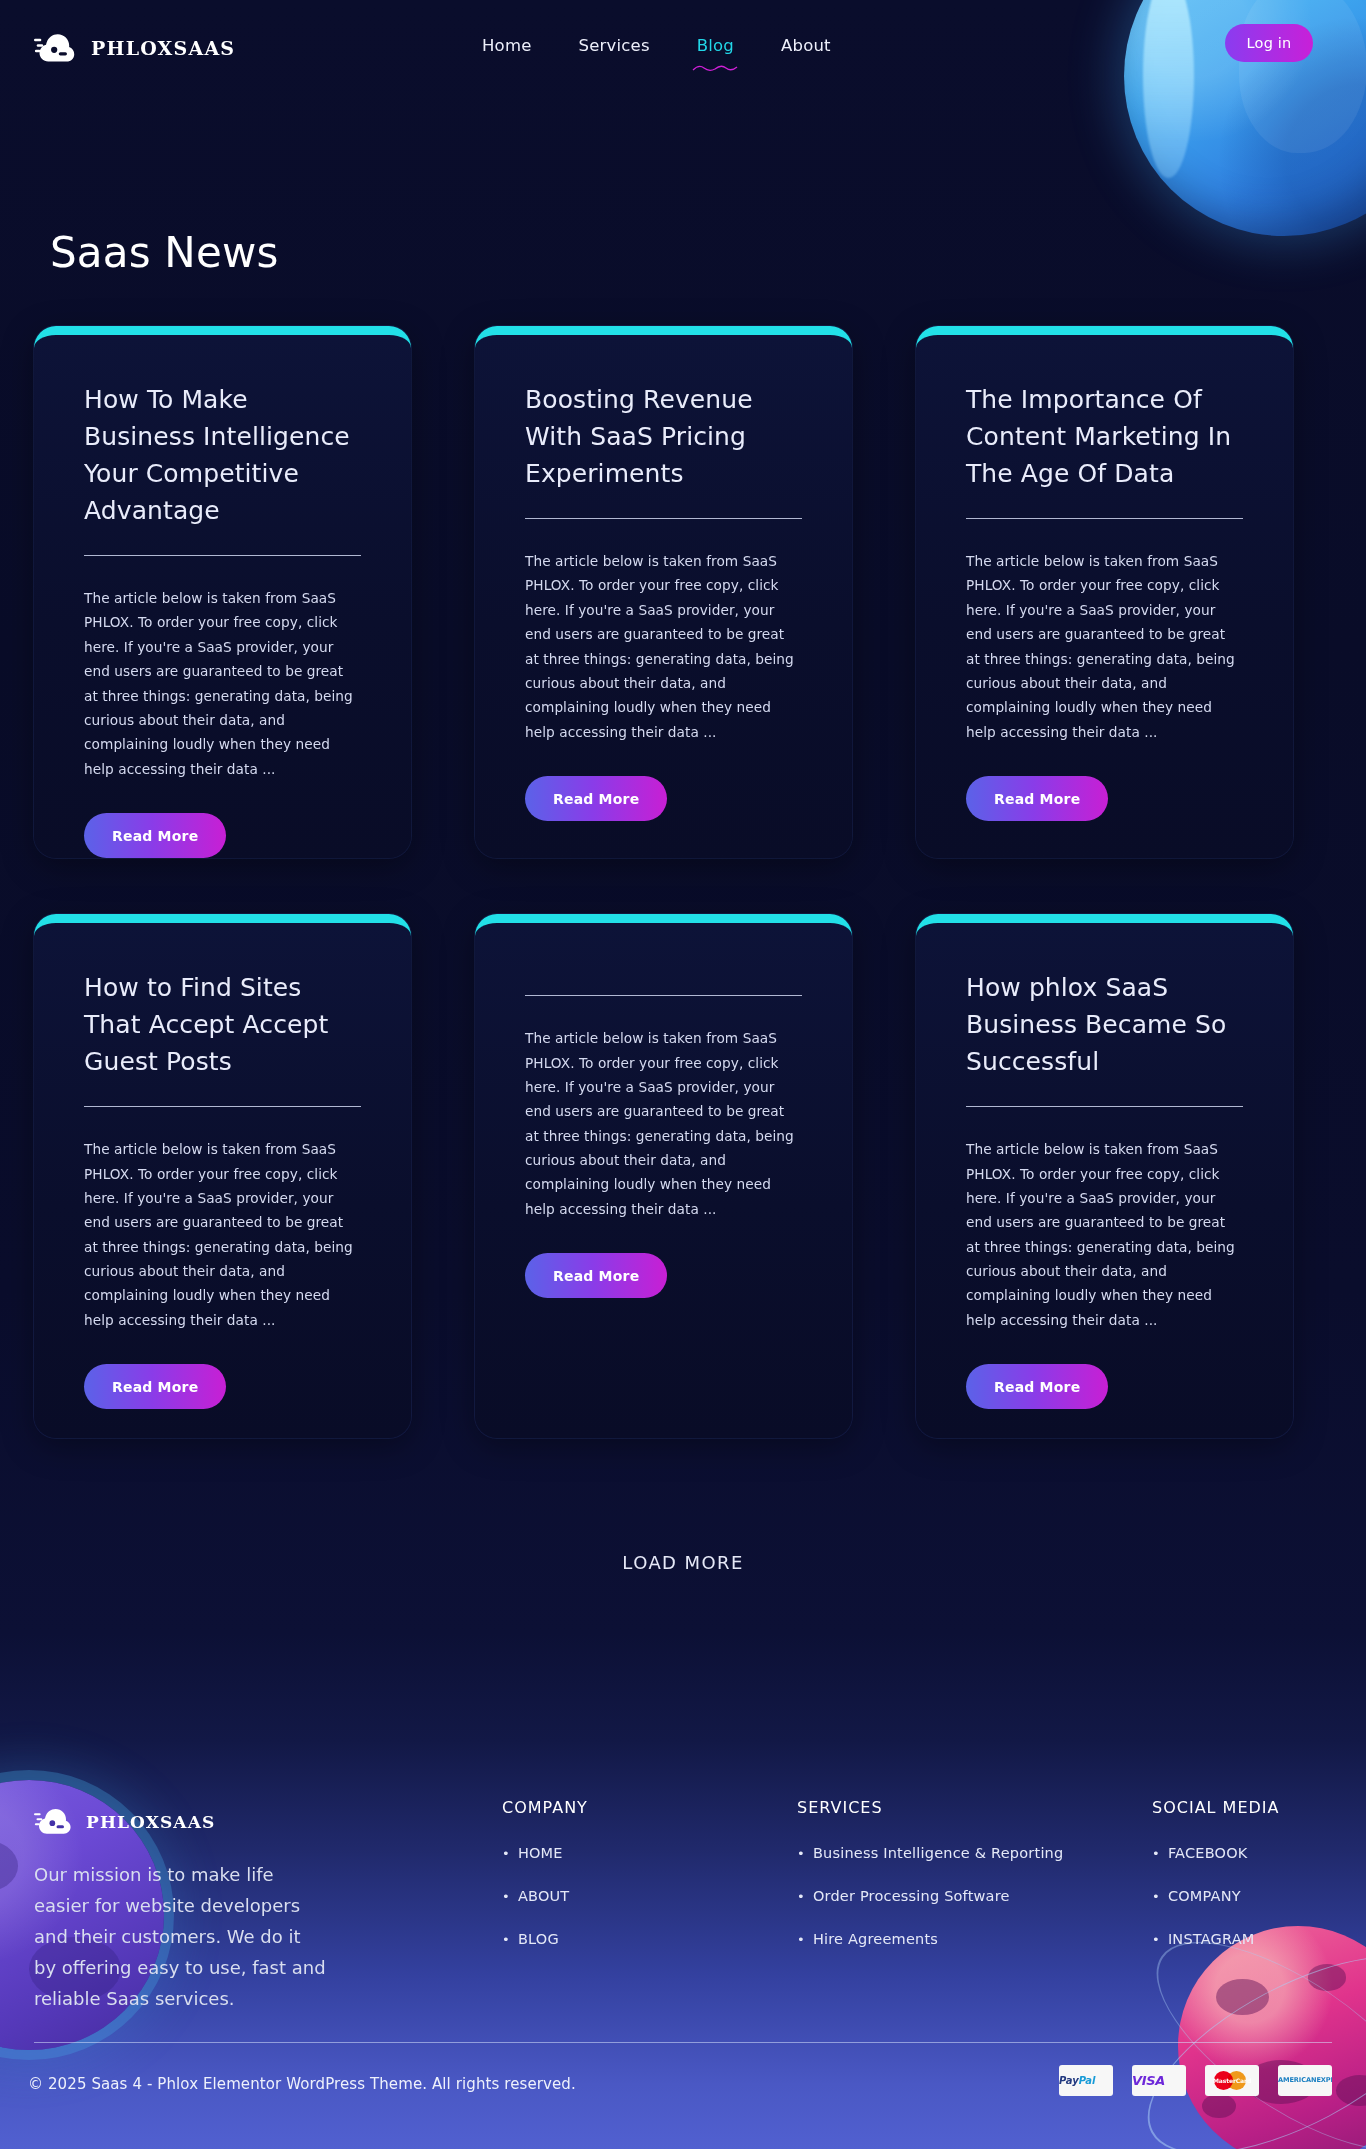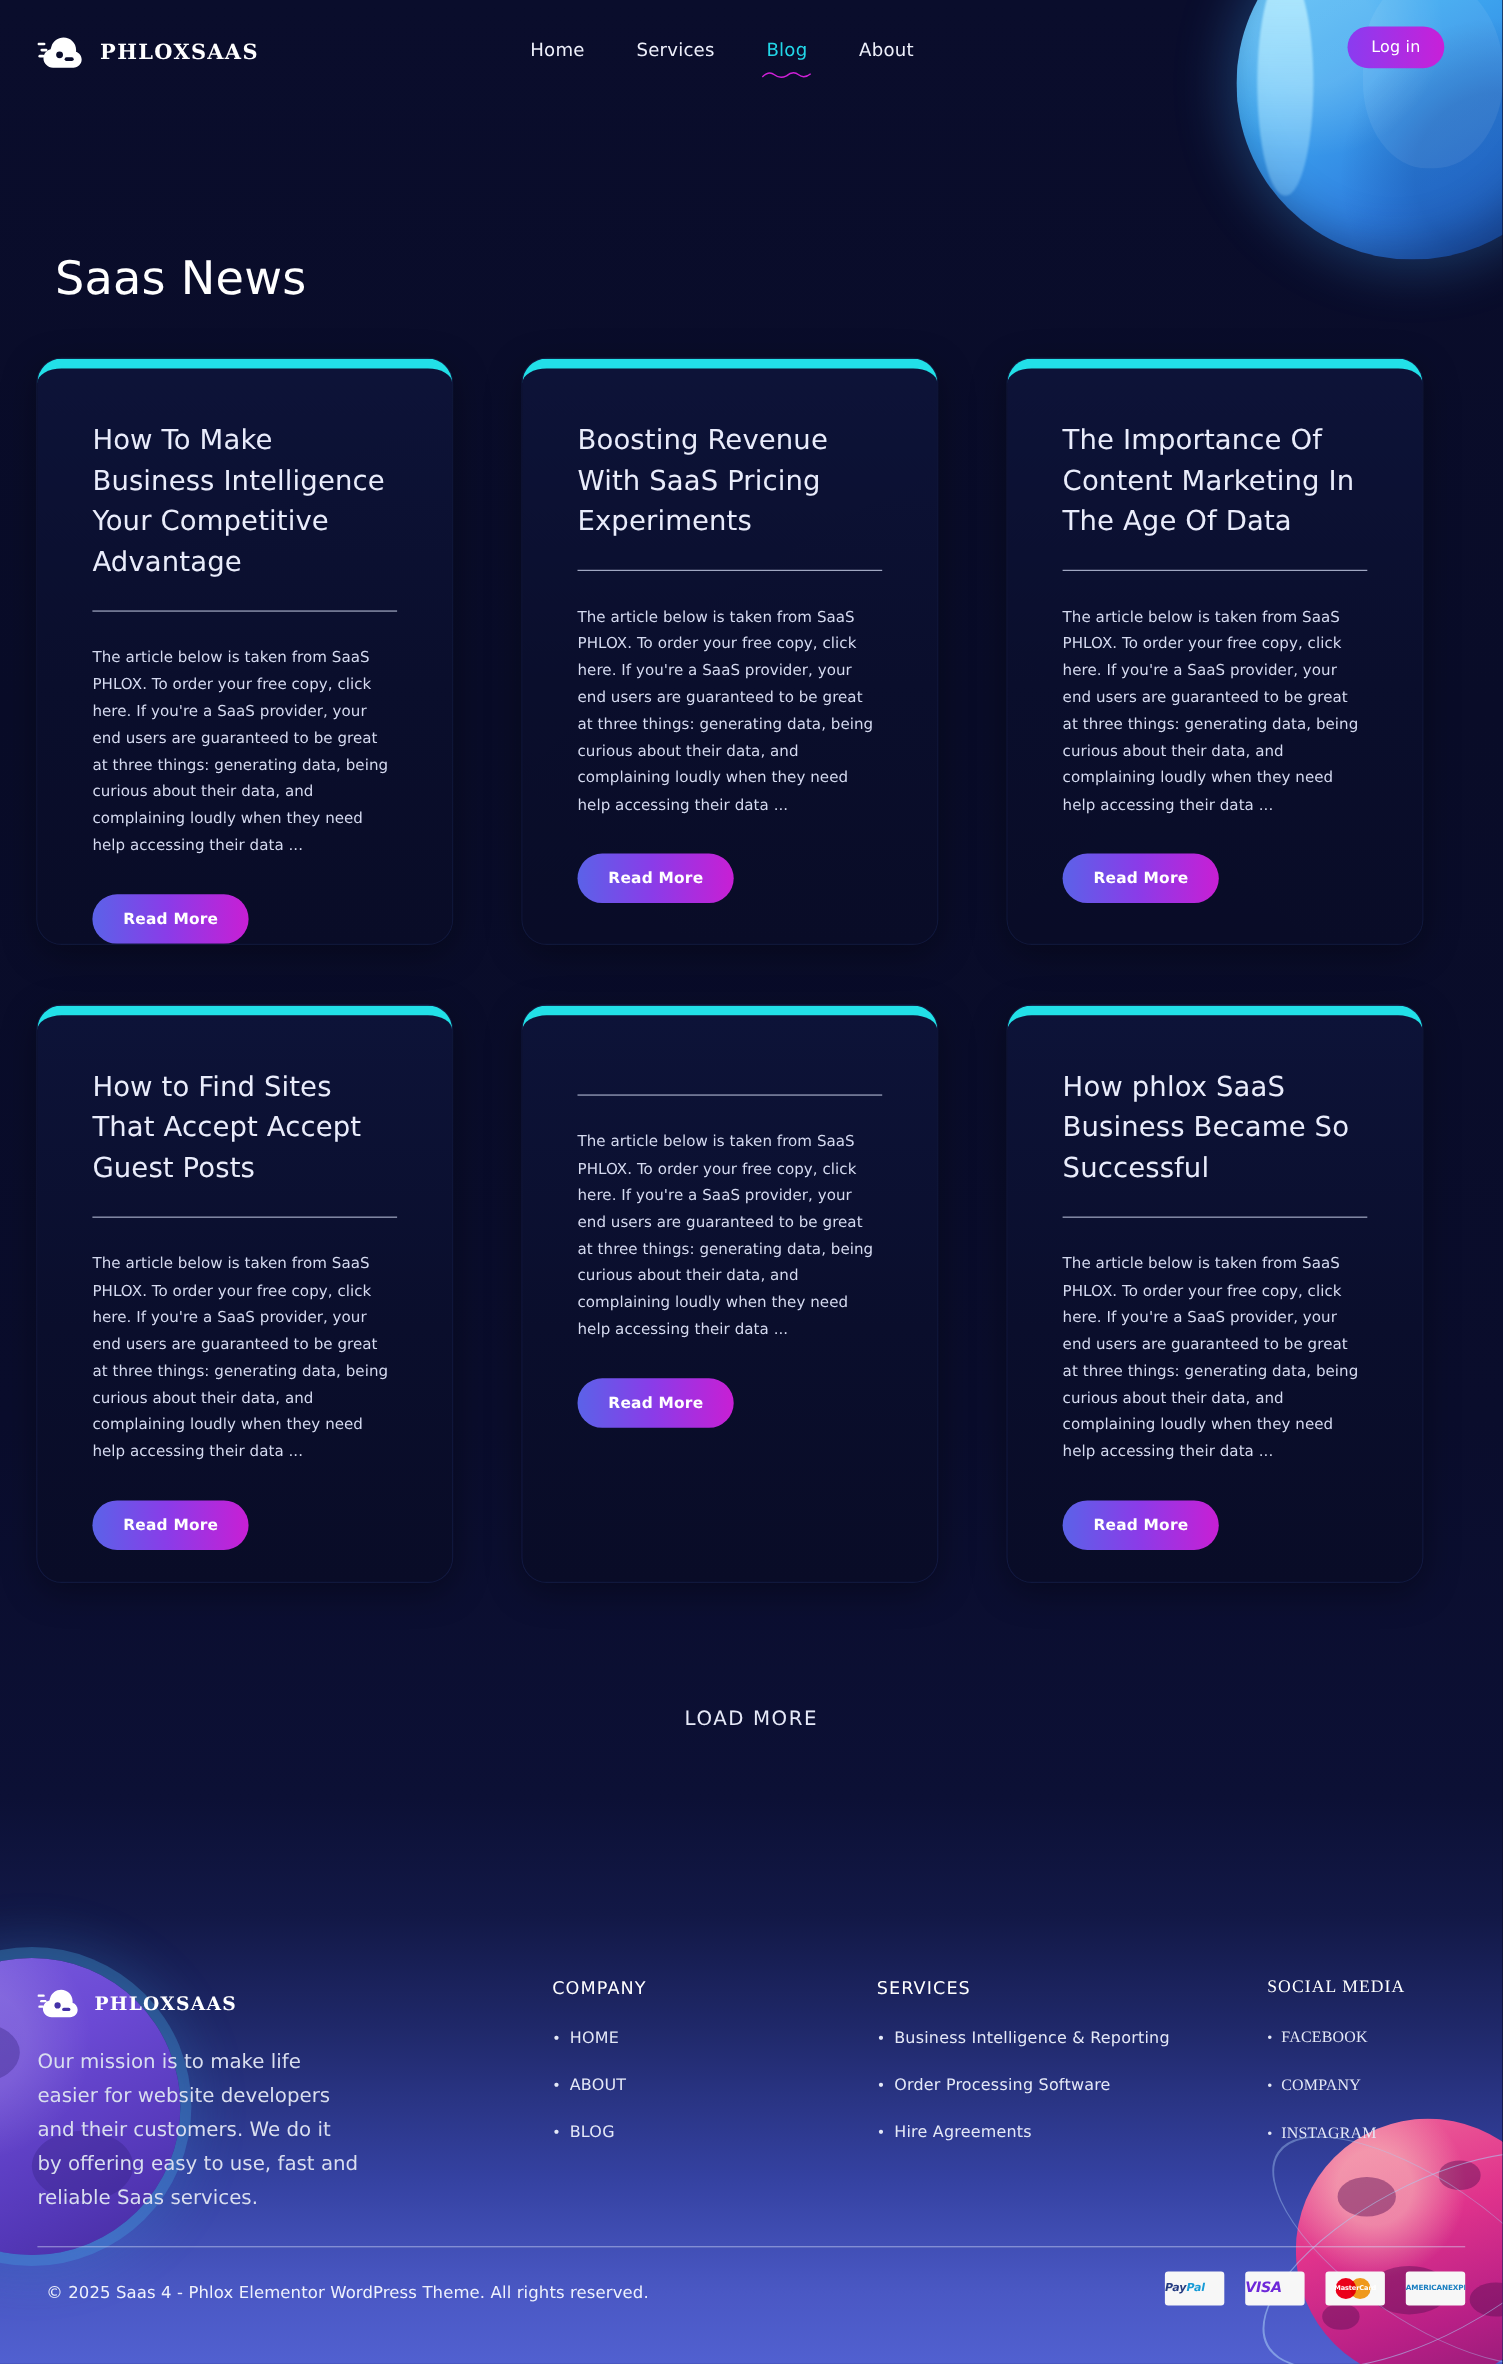--- a/index.html
+++ b/index.html
@@ -245,21 +245,21 @@
   }
   .f-mission {
     position: absolute; left: 34px; top: 120px;
     width: 292px;
     font-size: 18px; line-height: 1.72;
     color: #d9deef;
   }
   .f-col { position: absolute; top: 58px; }
   .f-col-2 { left: 502px; }
   .f-col-3 { left: 797px; }
-  .f-col-4 { left: 1152px; font-family: Liberation Serif, serif; }
+  .f-col-4 { left: 1152px; }
   .f-col h4 {
     font-size: 16px; font-weight: 400;
     letter-spacing: 1px; color: #ffffff;
     margin-bottom: 28px; white-space: nowrap;
   }
   .f-col ul { list-style: none; }
   .f-col li {
     display: flex; align-items: baseline; gap: 8px;
     font-size: 14.5px; color: #e4e8f7;
     margin-bottom: 27px; white-space: nowrap;
@@ -267,21 +267,21 @@
   }
   .f-bullet { color: #e4e8f7; font-size: 13px; }
 
   .f-divider {
     position: absolute; left: 34px; top: 302px;
     width: 1298px; height: 1px;
     background: rgba(214,224,250,.55);
     z-index: 6;
   }
   .copyright {
-    position: absolute; left: 42px; top: 335px;
+    position: absolute; left: 28px; top: 335px;
     font-size: 15px; color: #eef1fc; letter-spacing: .1px;
     z-index: 6;
   }
   .pay-row {
     position: absolute; right: 34px; top: 325px;
     display: flex; gap: 19px; z-index: 6;
   }
   .pay {
     width: 54px; height: 31px; border-radius: 3px;
     background: #f7f7f7;

